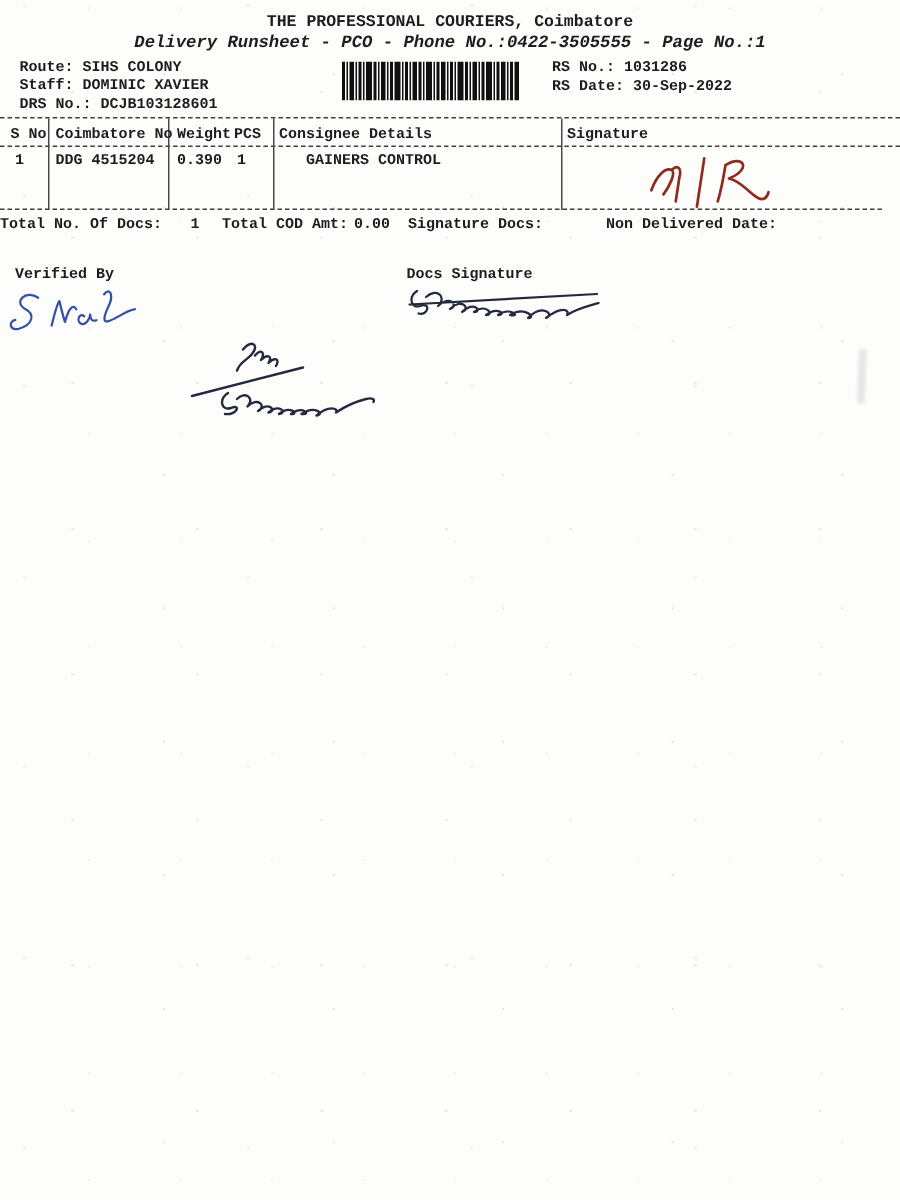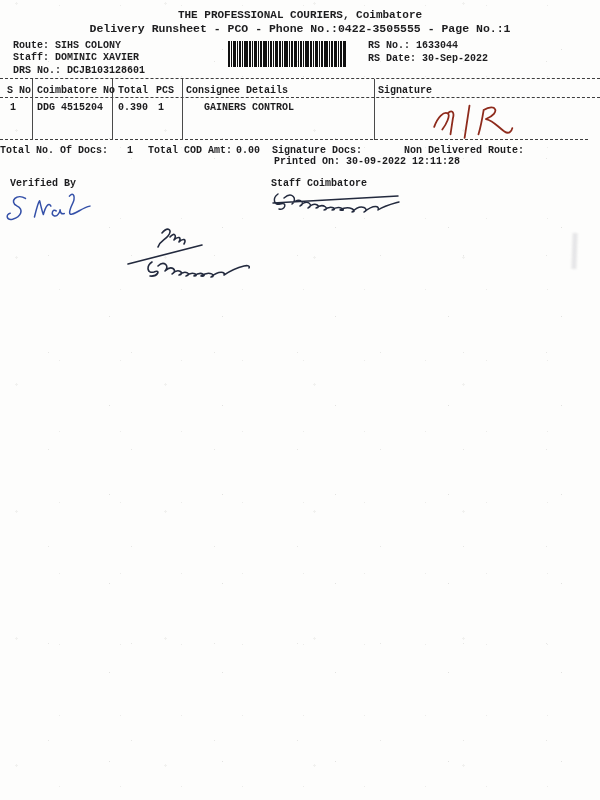--- a/index.html
+++ b/index.html
@@ -12,21 +12,21 @@
       radial-gradient(circle,#e2e2e0 0.5px,transparent 0.7px),
       radial-gradient(circle,#f1f1ef 1px,transparent 1.2px);
     background-size:83px 97px,61px 71px,113px 89px,149px 127px;
     background-position:7px 13px,29px 41px,53px 5px,91px 67px;
     font-family:"Liberation Mono","DejaVu Sans Mono",monospace;
     font-weight:bold;color:#1d1d1f;
   }
   .abs{position:absolute;white-space:nowrap;line-height:1.1;}
   .t10{font-size:10px;}
   .t11{font-size:11px;}
-  .t115{font-size:11.5px;}
+  .t115{font-size:11.5px;font-style:italic;}
   .center{left:0;width:600px;text-align:center;}
   .dash{position:absolute;height:0;border-top:1.6px dashed #3e3e3e;}
   .vline{position:absolute;width:0;border-left:1.2px solid #4a4a4a;top:79px;height:61px;}
   .sig{position:absolute;}
   .sig path{fill:none;stroke-linecap:round;stroke-linejoin:round;}
   .smudge{position:absolute;left:572px;top:233px;width:5px;height:36px;
           background:rgba(150,150,158,0.22);filter:blur(1.2px);transform:rotate(2deg);}
 </style>
 </head>
 <body>
@@ -88,38 +88,38 @@
       <rect x="103" y="0" width="2" height="26"></rect>
         <rect x="106" y="0" width="3" height="26"></rect>
       <rect x="110" y="0" width="1" height="26"></rect>
         <rect x="112" y="0" width="2" height="26"></rect>
       <rect x="115" y="0" width="3" height="26"></rect>
     </g>
   </svg>
 
   <div class="abs t10" style="left:368px;top:40px">
     <span>RS No.:</span>
-    <span>1633044</span>
+    <span>1031286</span>
   </div>
   <div class="abs t10" style="left:368px;top:53px">
     <span>RS Date:</span>
     <span>30-Sep-2022</span>
   </div>
 
   <div class="dash" style="left:0;top:78px;width:600px"></div>
   <div class="dash" style="left:0;top:97px;width:600px"></div>
   <div class="dash" style="left:0;top:139px;width:588px"></div>
   <div class="vline" style="left:32px"></div>
   <div class="vline" style="left:112px"></div>
   <div class="vline" style="left:182px"></div>
   <div class="vline" style="left:374px"></div>
 
   <div class="abs t10" style="left:7px;top:85px">S No</div>
   <div class="abs t10" style="left:37px;top:85px">Coimbatore No</div>
-  <div class="abs t10" style="left:118px;top:85px">Total</div>
+  <div class="abs t10" style="left:118px;top:85px">Weight</div>
   <div class="abs t10" style="left:156px;top:85px">PCS</div>
   <div class="abs t10" style="left:186px;top:85px">Consignee Details</div>
   <div class="abs t10" style="left:378px;top:85px">Signature</div>
 
   <div class="abs t10" style="left:10px;top:102px">1</div>
   <div class="abs t10" style="left:37px;top:102px">DDG 4515204</div>
   <div class="abs t10" style="left:118px;top:102px">0.390</div>
   <div class="abs t10" style="left:158px;top:102px">1</div>
   <div class="abs t10" style="left:204px;top:102px">GAINERS CONTROL</div>
 
@@ -127,26 +127,25 @@
     <path d="M12 28 C16 18 22 13 26 15 C29 17 24 26 20 31 M26 15 C30 11 33 14 31 20 L28 36
              M48 8 L42 40
              M62 13 C60 23 58 31 56 37 M62 13 C74 6 80 16 64 22 C72 24 76 31 82 35 C86 38 89 36 90 32" stroke="#8e2b1c" stroke-width="1.8"></path>
   </svg>
 
   <div class="abs t10" style="left:0;top:145px">Total No. Of Docs:</div>
   <div class="abs t10" style="left:127px;top:145px">1</div>
   <div class="abs t10" style="left:148px;top:145px">Total COD Amt:</div>
   <div class="abs t10" style="left:236px;top:145px">0.00</div>
   <div class="abs t10" style="left:272px;top:145px">Signature Docs:</div>
-  <div class="abs t10" style="left:404px;top:145px">Non Delivered Route:</div>
+  <div class="abs t10" style="left:404px;top:145px">Non Delivered Date:</div>
 
-  <div class="abs t10" style="left:274px;top:156px">Printed On: 30-09-2022 12:11:28</div>
 
   <div class="abs t10" style="left:10px;top:178px">Verified By</div>
-  <div class="abs t10" style="left:271px;top:178px">Staff Coimbatore</div>
+  <div class="abs t10" style="left:271px;top:178px">Docs Signature</div>
 
   <svg class="sig" style="left:4px;top:187px;transform:rotate(-3deg)" width="100" height="42" viewBox="0 0 100 42">
     <path d="M22 10 C14 4 5 12 13 17 C20 21 17 28 8 30 C2 31 1 25 6 24
              M30 29 C33 19 35 14 36 13 C37 18 38 24 39 27 C42 18 45 15 47 19
              M52 24 C49 21 46 27 50 29 C53 30 56 25 56 23 C56 26 57 28 60 27
              M66 10 C70 5 73 11 68 19 C65 25 64 29 68 28 C73 27 79 22 86 21" stroke="#3450a8" stroke-width="1.5"></path>
   </svg>
 
   <svg class="sig" style="left:268px;top:186px" width="140" height="32" viewBox="0 0 140 32">
     <path d="M10 8 C4 12 6 20 12 18 C20 15 17 25 11 23

